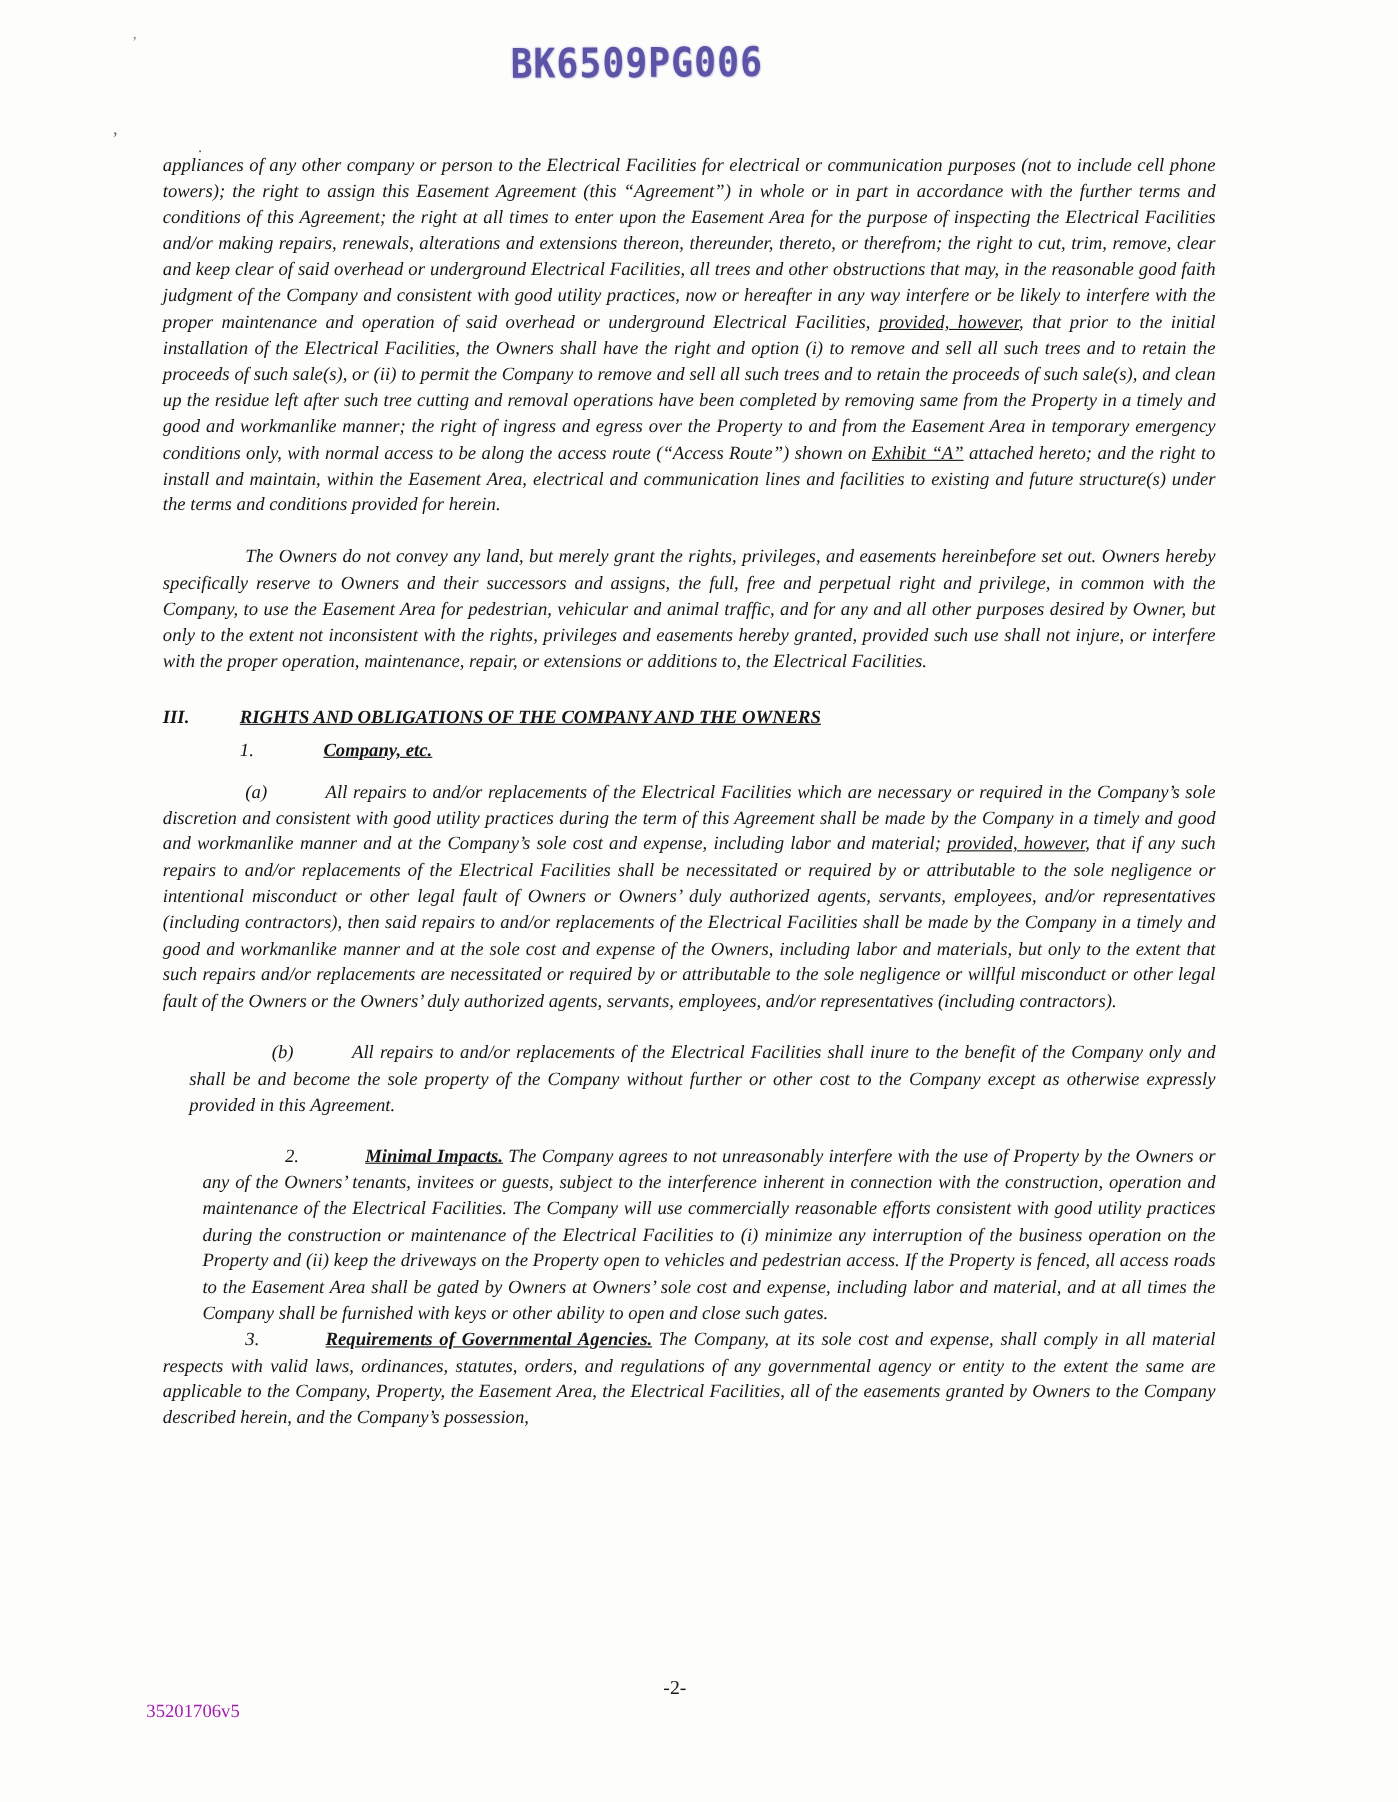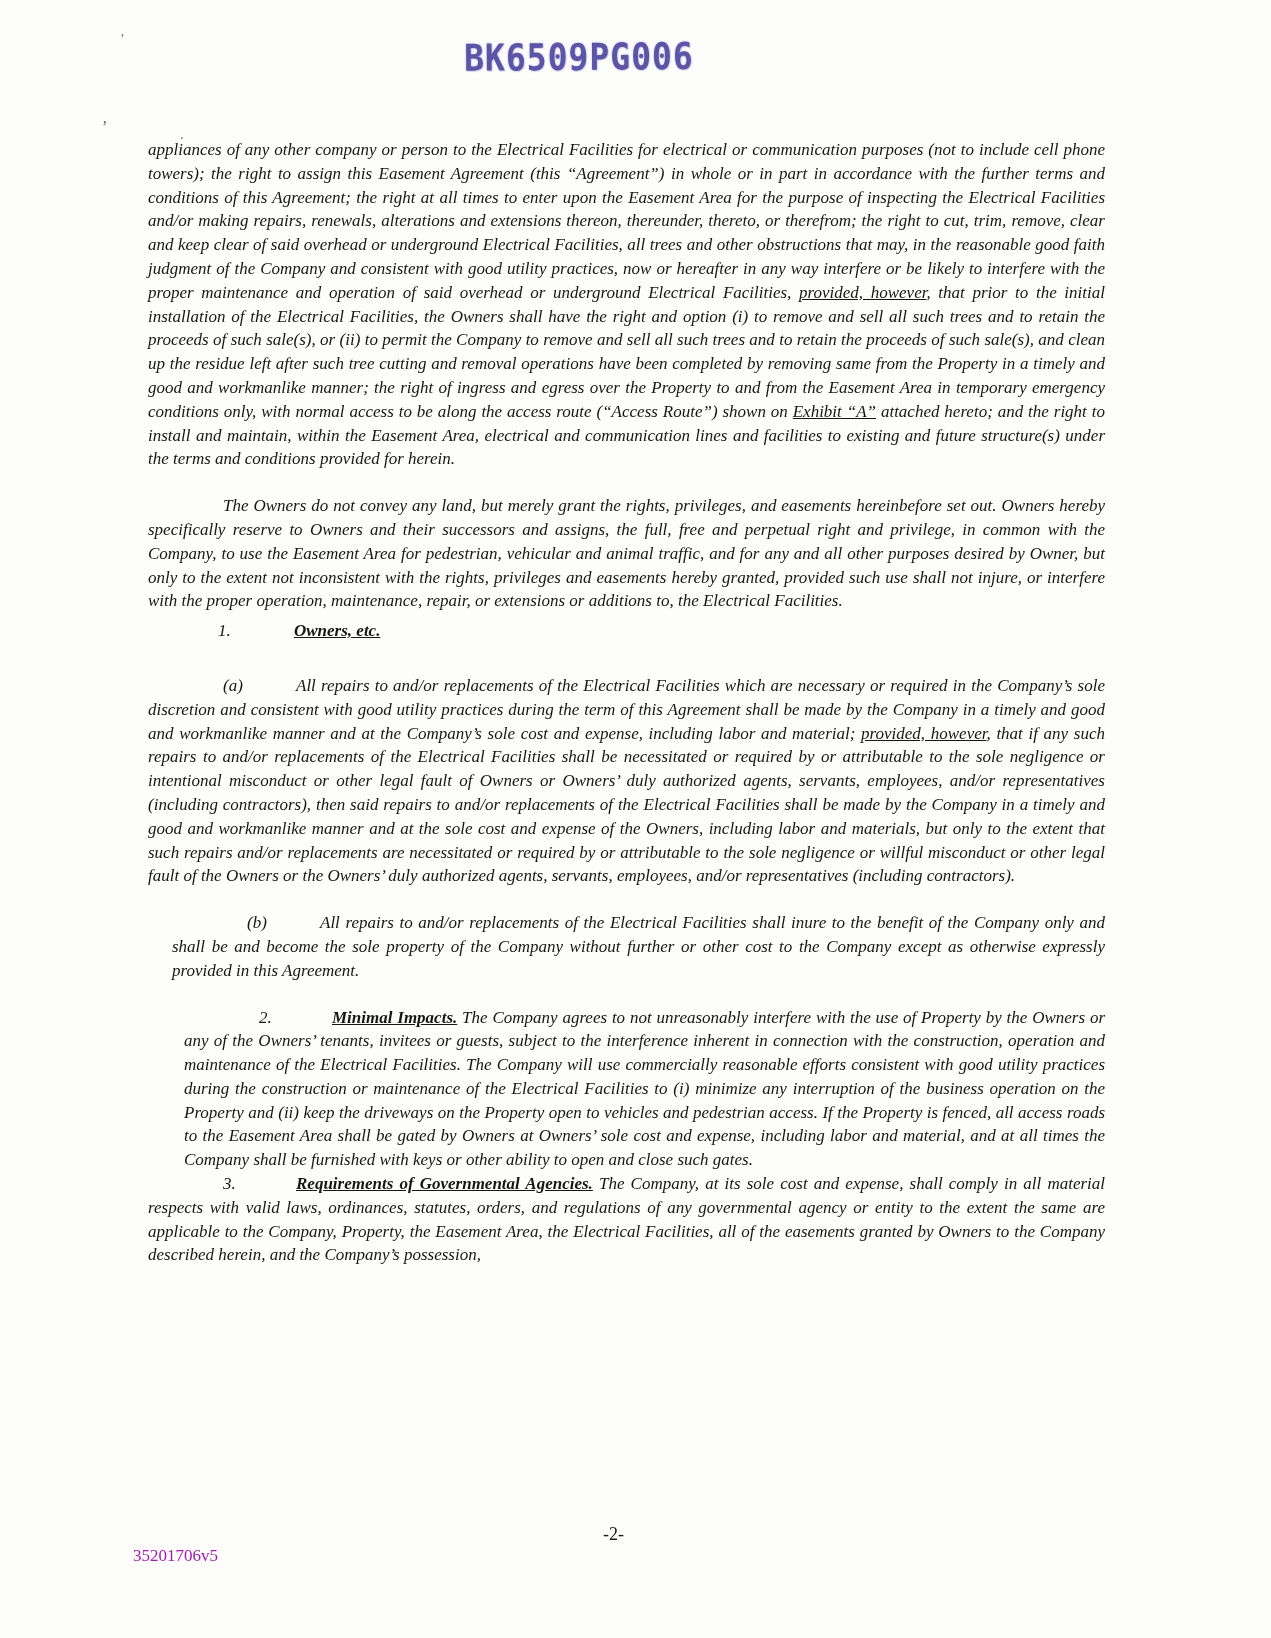--- a/index.html
+++ b/index.html
@@ -29,21 +29,21 @@
   }
   .content p{margin:0;padding:0;}
   .u{text-decoration:underline;}
   .b{font-weight:bold;}
   .marker{display:inline-block;text-align:left;text-indent:0;}
   #p2{margin-top:23px;text-indent:75px;}
   #h3{margin-top:27px;text-align:left;}
   #h3 .marker{width:70px;}
   #h1{margin-top:6px;text-indent:70px;text-align:left;}
   #h1 .marker{width:76px;}
-  #pa{margin-top:31px;text-indent:75px;}
+  #pa{margin-top:14px;text-indent:75px;}
   #pa .marker{width:73px;}
   #pb{margin-top:23px;text-indent:75px;margin-left:24px;}
   #pb .marker{width:73px;}
   #p2m{margin-top:23px;text-indent:75px;margin-left:36px;}
   #p2m .marker{width:73px;}
   #p3r{text-indent:75px;}
   #p3r .marker{width:73px;}
   .page-number{
     position:absolute;left:135px;top:1524px;width:957px;
     text-align:center;font-size:18px;color:#1a1a1a;
@@ -67,22 +67,23 @@
   <span class="artifact m1">’</span>
   <span class="artifact m2">’</span>
   <span class="artifact m3">.</span>
 
   <div class="content">
 
     <p id="p1"><span>appliances of any other company or person to the Electrical Facilities for electrical or communication purposes (not to include cell phone towers); the right to assign this Easement Agreement (this “Agreement”) in whole or in part in accordance with the further terms and conditions of this Agreement; the right at all times to enter upon the Easement Area for the purpose of inspecting the Electrical Facilities and/or making repairs, renewals, alterations and extensions thereon, thereunder, thereto, or therefrom; the right to cut, trim, remove, clear and keep clear of said overhead or underground Electrical Facilities, all trees and other obstructions that may, in the reasonable good faith judgment of the Company and consistent with good utility practices, now or hereafter in any way interfere or be likely to interfere with the proper maintenance and operation of said overhead or underground Electrical Facilities, </span><span class="u">provided, however</span><span>, that prior to the initial installation of the Electrical Facilities, the Owners shall have the right and option (i) to remove and sell all such trees and to retain the proceeds of such sale(s), or (ii) to permit the Company to remove and sell all such trees and to retain the proceeds of such sale(s), and clean up the residue left after such tree cutting and removal operations have been completed by removing same from the Property in a timely and good and workmanlike manner; the right of ingress and egress over the Property to and from the Easement Area in temporary emergency conditions only, with normal access to be along the access route (“Access Route”) shown on </span><span class="u">Exhibit “A”</span><span> attached hereto; and the right to install and maintain, within the Easement Area, electrical and communication lines and facilities to existing and future structure(s) under the terms and conditions provided for herein.</span></p>
 
     <p id="p2"><span>The Owners do not convey any land, but merely grant the rights, privileges, and easements hereinbefore set out. Owners hereby specifically reserve to Owners and their successors and assigns, the full, free and perpetual right and privilege, in common with the Company, to use the Easement Area for pedestrian, vehicular and animal traffic, and for any and all other purposes desired by Owner, but only to the extent not inconsistent with the rights, privileges and easements hereby granted, provided such use shall not injure, or interfere with the proper operation, maintenance, repair, or extensions or additions to, the Electrical Facilities.</span></p>
 
+    <p id="h3"><span class="b marker">III.</span><span class="u b">RIGHTS AND OBLIGATIONS OF THE COMPANY AND THE OWNERS</span></p>
 
-    <p id="h1"><span class="marker">1.</span><span class="u b">Owners, etc.</span></p>
+    <p id="h1"><span class="marker">1.</span><span class="u b">Company, etc.</span></p>
 
     <p id="pa"><span class="marker">(a)</span><span>All repairs to and/or replacements of the Electrical Facilities which are necessary or required in the Company’s sole discretion and consistent with good utility practices during the term of this Agreement shall be made by the Company in a timely and good and workmanlike manner and at the Company’s sole cost and expense, including labor and material; </span><span class="u">provided, however</span><span>, that if any such repairs to and/or replacements of the Electrical Facilities shall be necessitated or required by or attributable to the sole negligence or intentional misconduct or other legal fault of Owners or Owners’ duly authorized agents, servants, employees, and/or representatives (including contractors), then said repairs to and/or replacements of the Electrical Facilities shall be made by the Company in a timely and good and workmanlike manner and at the sole cost and expense of the Owners, including labor and materials, but only to the extent that such repairs and/or replacements are necessitated or required by or attributable to the sole negligence or willful misconduct or other legal fault of the Owners or the Owners’ duly authorized agents, servants, employees, and/or representatives (including contractors).</span></p>
 
     <p id="pb"><span class="marker">(b)</span><span>All repairs to and/or replacements of the Electrical Facilities shall inure to the benefit of the Company only and shall be and become the sole property of the Company without further or other cost to the Company except as otherwise expressly provided in this Agreement.</span></p>
 
     <p id="p2m"><span class="marker">2.</span><span class="u b">Minimal Impacts.</span><span> The Company agrees to not unreasonably interfere with the use of Property by the Owners or any of the Owners’ tenants, invitees or guests, subject to the interference inherent in connection with the construction, operation and maintenance of the Electrical Facilities.  The Company will use commercially reasonable efforts consistent with good utility practices during the construction or maintenance of the Electrical Facilities to (i) minimize any interruption of the business operation on the Property and (ii) keep the driveways on the Property open to vehicles and pedestrian access.  If the Property is fenced, all access roads to the Easement Area shall be gated by Owners at Owners’ sole cost and expense, including labor and material, and at all times the Company shall be furnished with keys or other ability to open and close such gates.</span></p>
 
     <p id="p3r"><span class="marker">3.</span><span class="u b">Requirements of Governmental Agencies.</span><span> The Company, at its sole cost and expense, shall comply in all material respects with valid laws, ordinances, statutes, orders, and regulations of any governmental agency or entity to the extent the same are applicable to the Company, Property, the Easement Area, the Electrical Facilities, all of the easements granted by Owners to the Company described herein, and the Company’s possession,</span></p>
 
   </div>

